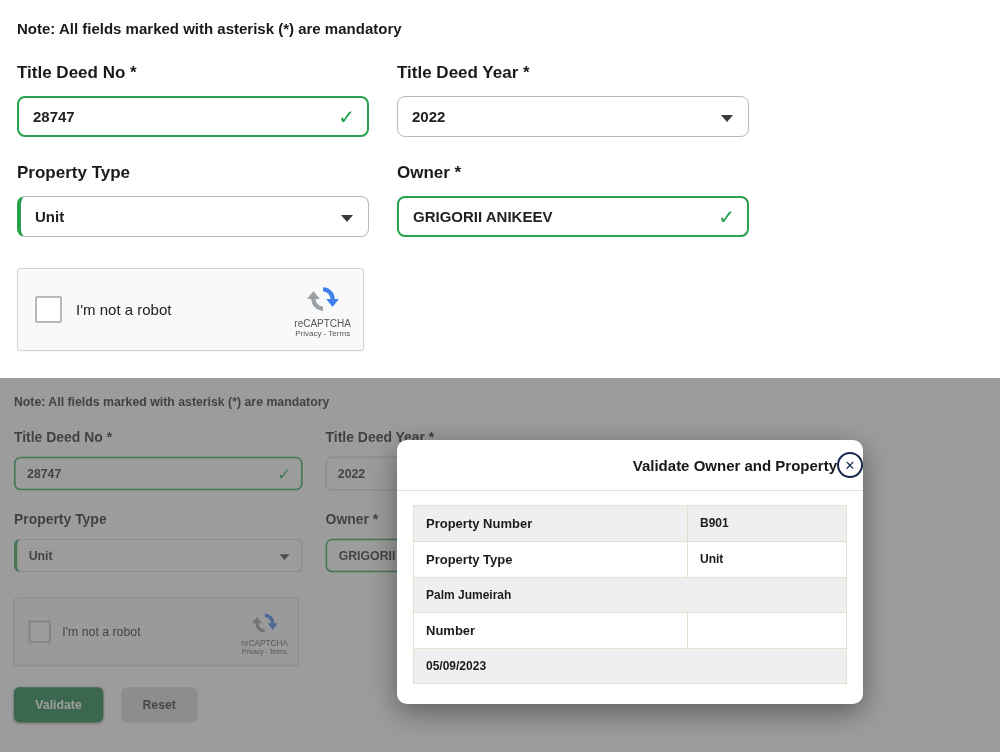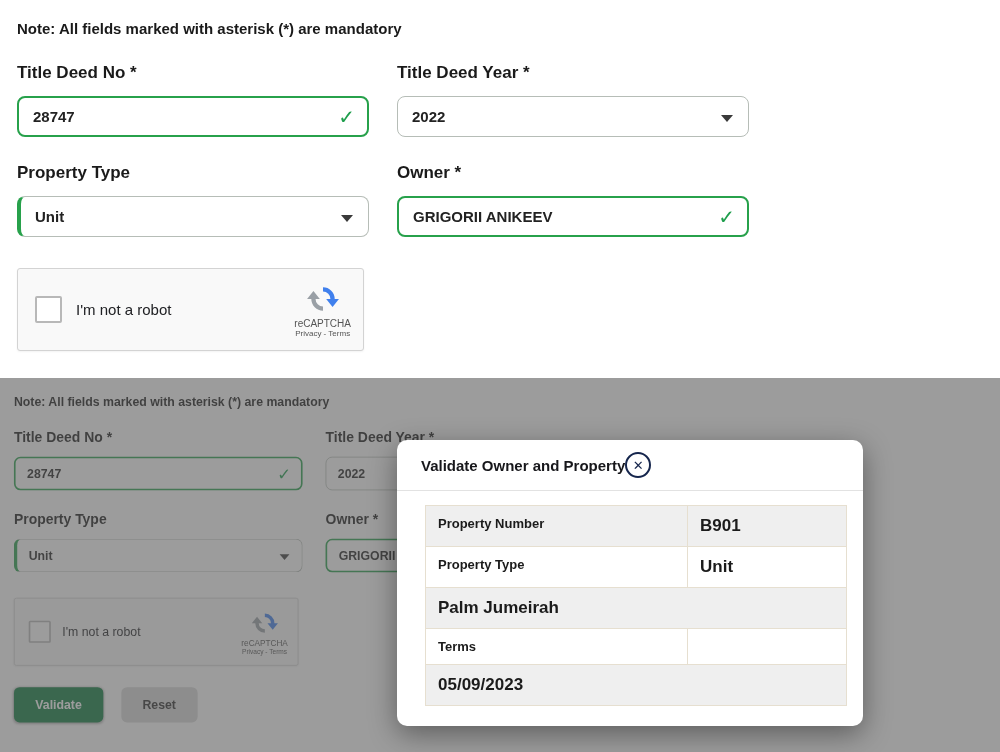--- a/index.html
+++ b/index.html
@@ -49,35 +49,35 @@
 
   .bottom-section { position:relative; width:1000px; height:374px; overflow:hidden; background:#fff; }
   .replica { position:absolute; left:0; top:0; width:1000px; transform:scale(0.82);
              transform-origin:0 0; z-index:1; }
   .dim-overlay { position:absolute; inset:0; background:rgba(90,90,90,0.6); z-index:2; }
 
   
   .modal { position:absolute; left:397px; top:62px; width:466px; z-index:3;
            background:#fff; border-radius:10px; box-shadow:0 8px 28px rgba(0,0,0,.4);
            overflow:hidden; }
-  .modal-header { display:flex; align-items:center; justify-content:flex-start;
-                  padding:12px 24px; border-bottom:1px solid #e2e2e2; }
+  .modal-header { display:flex; align-items:center; justify-content:flex-end;
+                  padding:12px 0; border-bottom:1px solid #e2e2e2; }
   .modal-title { font-size:15px; font-weight:bold; color:#17171b; }
   .modal-close { width:26px; height:26px; border-radius:50%; border:2px solid #16264d;
                  color:#16264d; display:flex; align-items:center; justify-content:center;
                  font-size:13px; font-weight:bold; cursor:pointer; background:#fff; }
-  .modal-body { padding:14px 16px 20px 28px; }
+  .modal-body { padding:14px 16px 20px 16px; }
   .modal-table { border:1px solid #e6dfd0; }
   .trow { display:grid; grid-template-columns:1fr 158px; }
   .trow + .trow { border-top:1px solid #e6dfd0; }
   .trow:nth-child(odd) { background:#efefef; }
   .trow:nth-child(even) { background:#ffffff; }
   .tlabel { padding:10px 12px; font-size:13px; font-weight:bold; color:#1b1b1b;
             border-right:1px solid #e6dfd0; }
-  .tvalue { padding:10px 12px; font-size:17px; font-weight:600; color:#1b1b1b; }
+  .tvalue { padding:10px 12px; font-size:12px; font-weight:600; color:#1b1b1b; }
 </style>
 </head>
 <body>
 
 <div class="page">
 
   <section class="top-section">
     <div class="form-wrap">
       <p class="note">Note: All fields marked with asterisk (*) are mandatory</p>
 
@@ -208,21 +208,21 @@
             <div class="tvalue">B901</div>
           </div>
           <div class="trow">
             <div class="tlabel">Property Type</div>
             <div class="tvalue">Unit</div>
           </div>
           <div class="trow">
             <div class="tvalue">Palm Jumeirah</div>
           </div>
           <div class="trow">
-            <div class="tlabel">Terms</div>
+            <div class="tlabel">Number</div>
           </div>
           <div class="trow">
             <div class="tvalue">05/09/2023</div>
           </div>
         </div>
       </div>
     </div>
 
   </section>
 </div>

